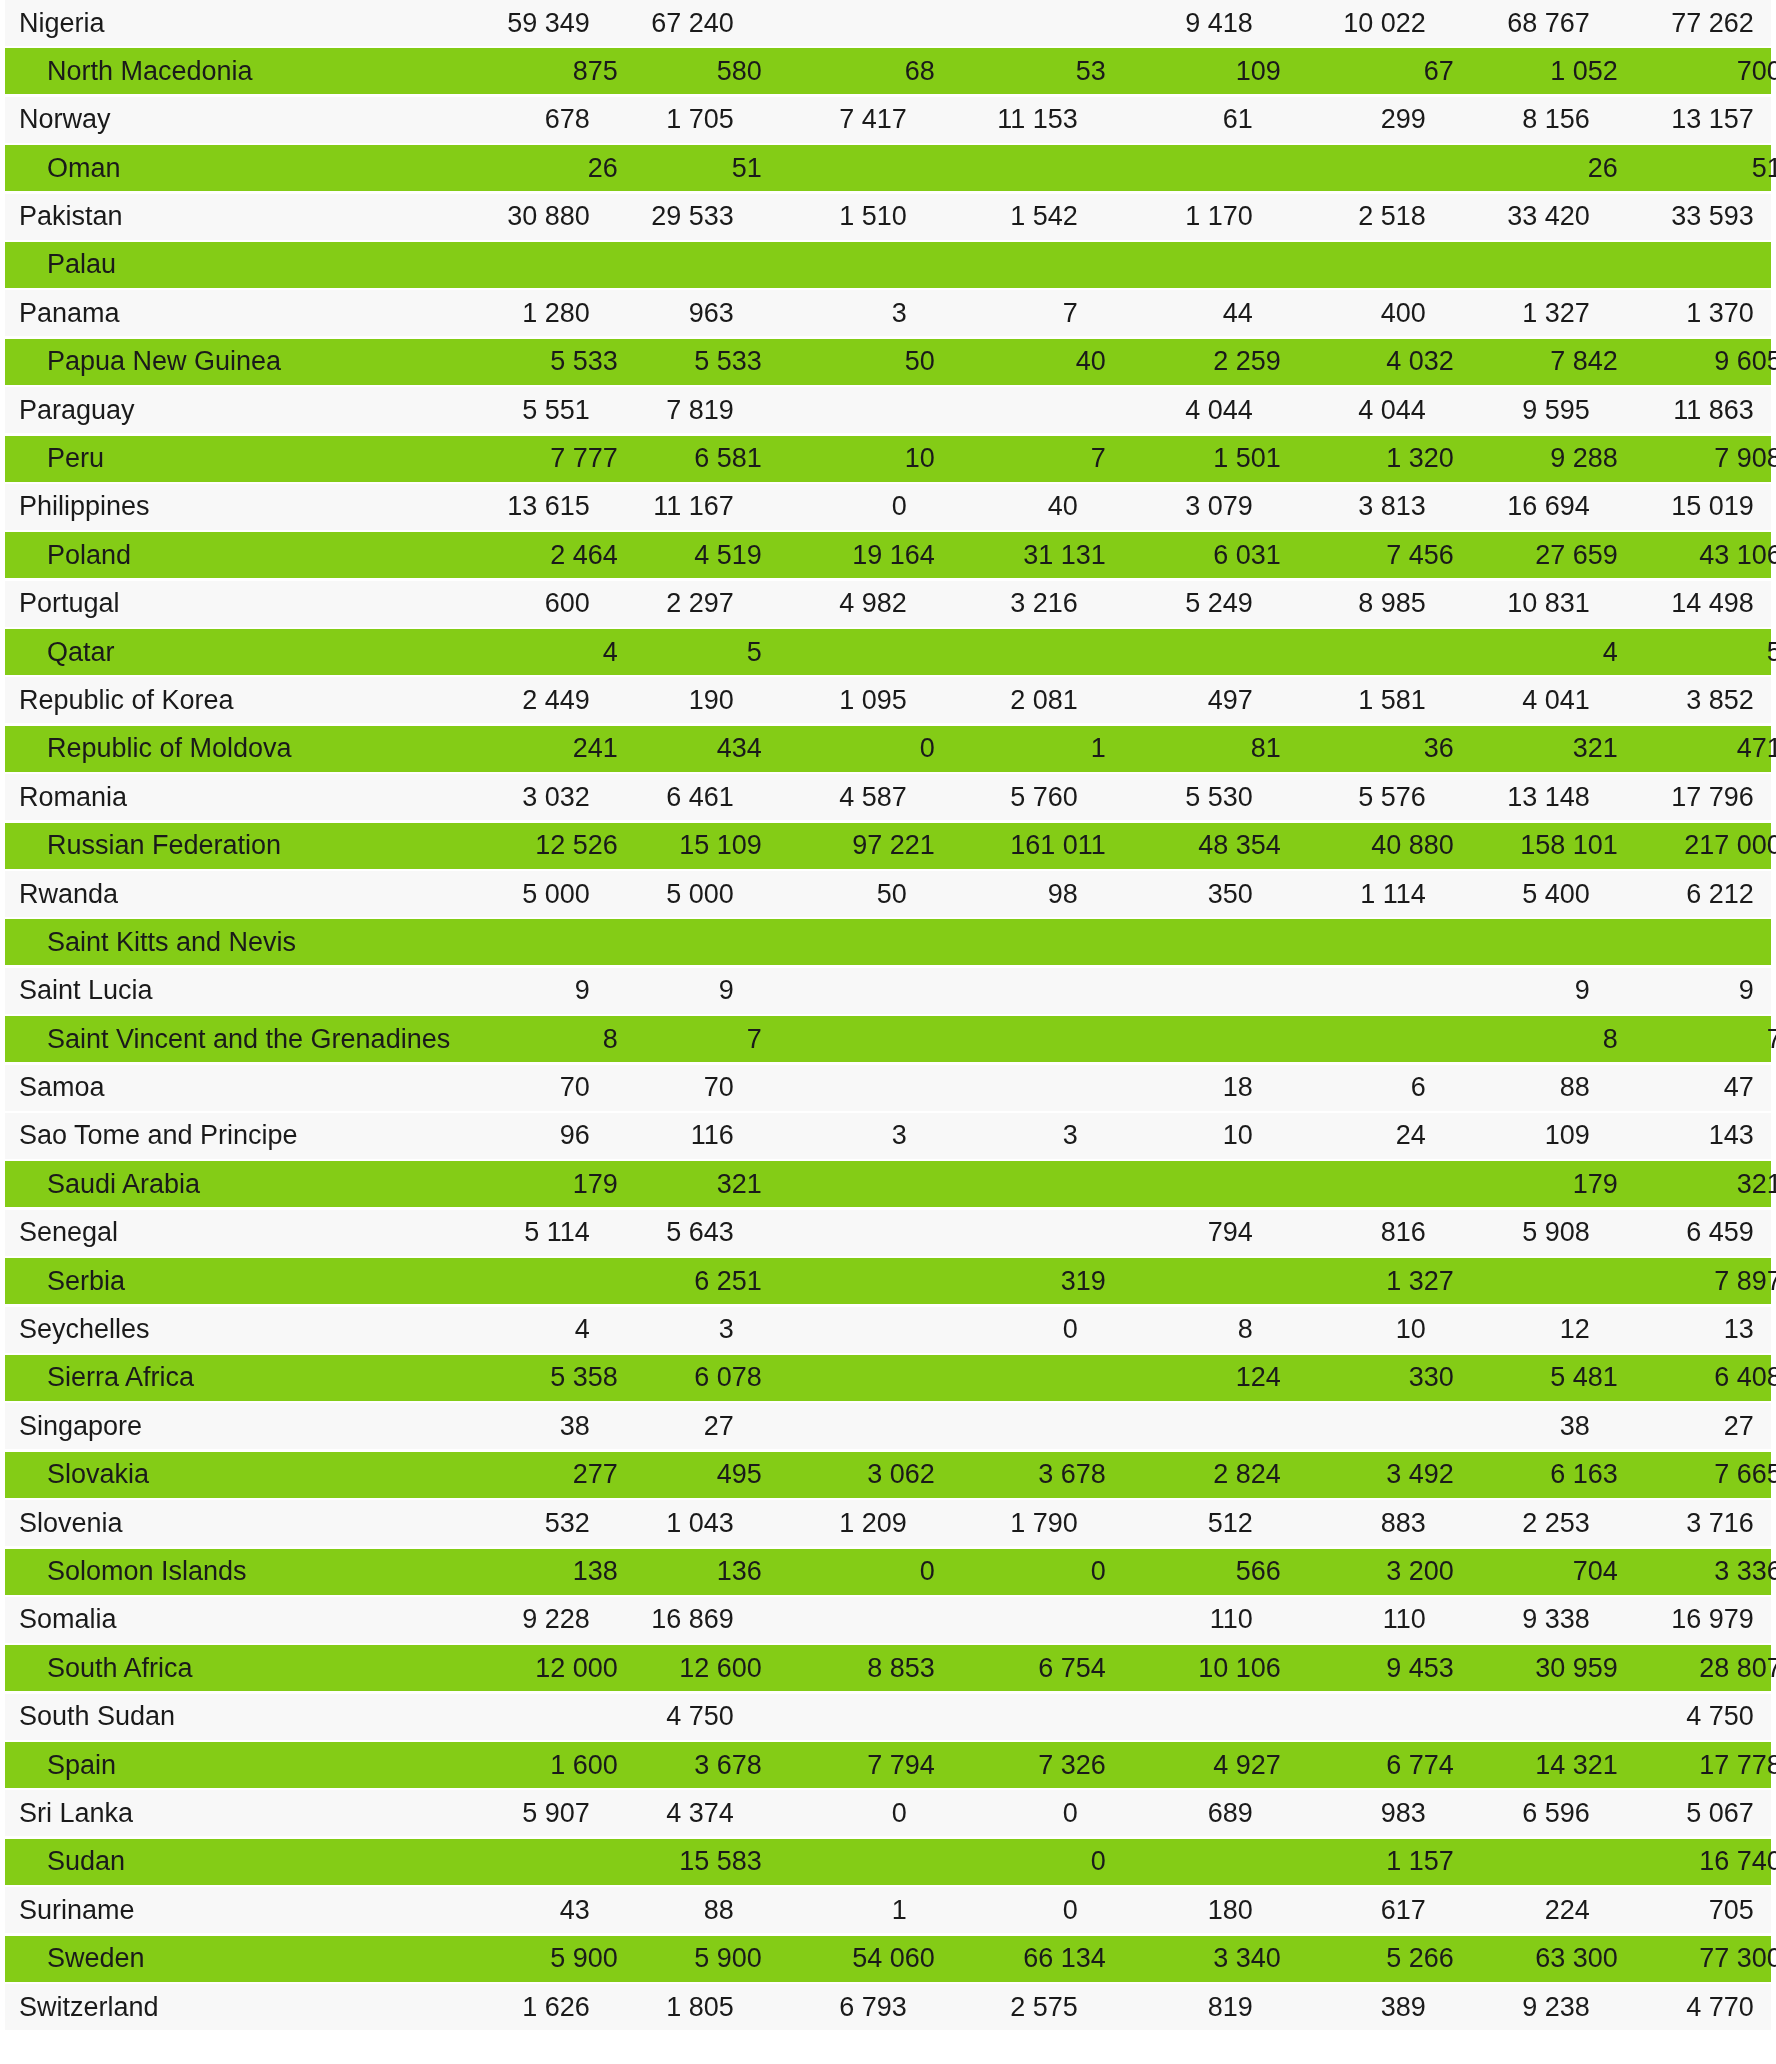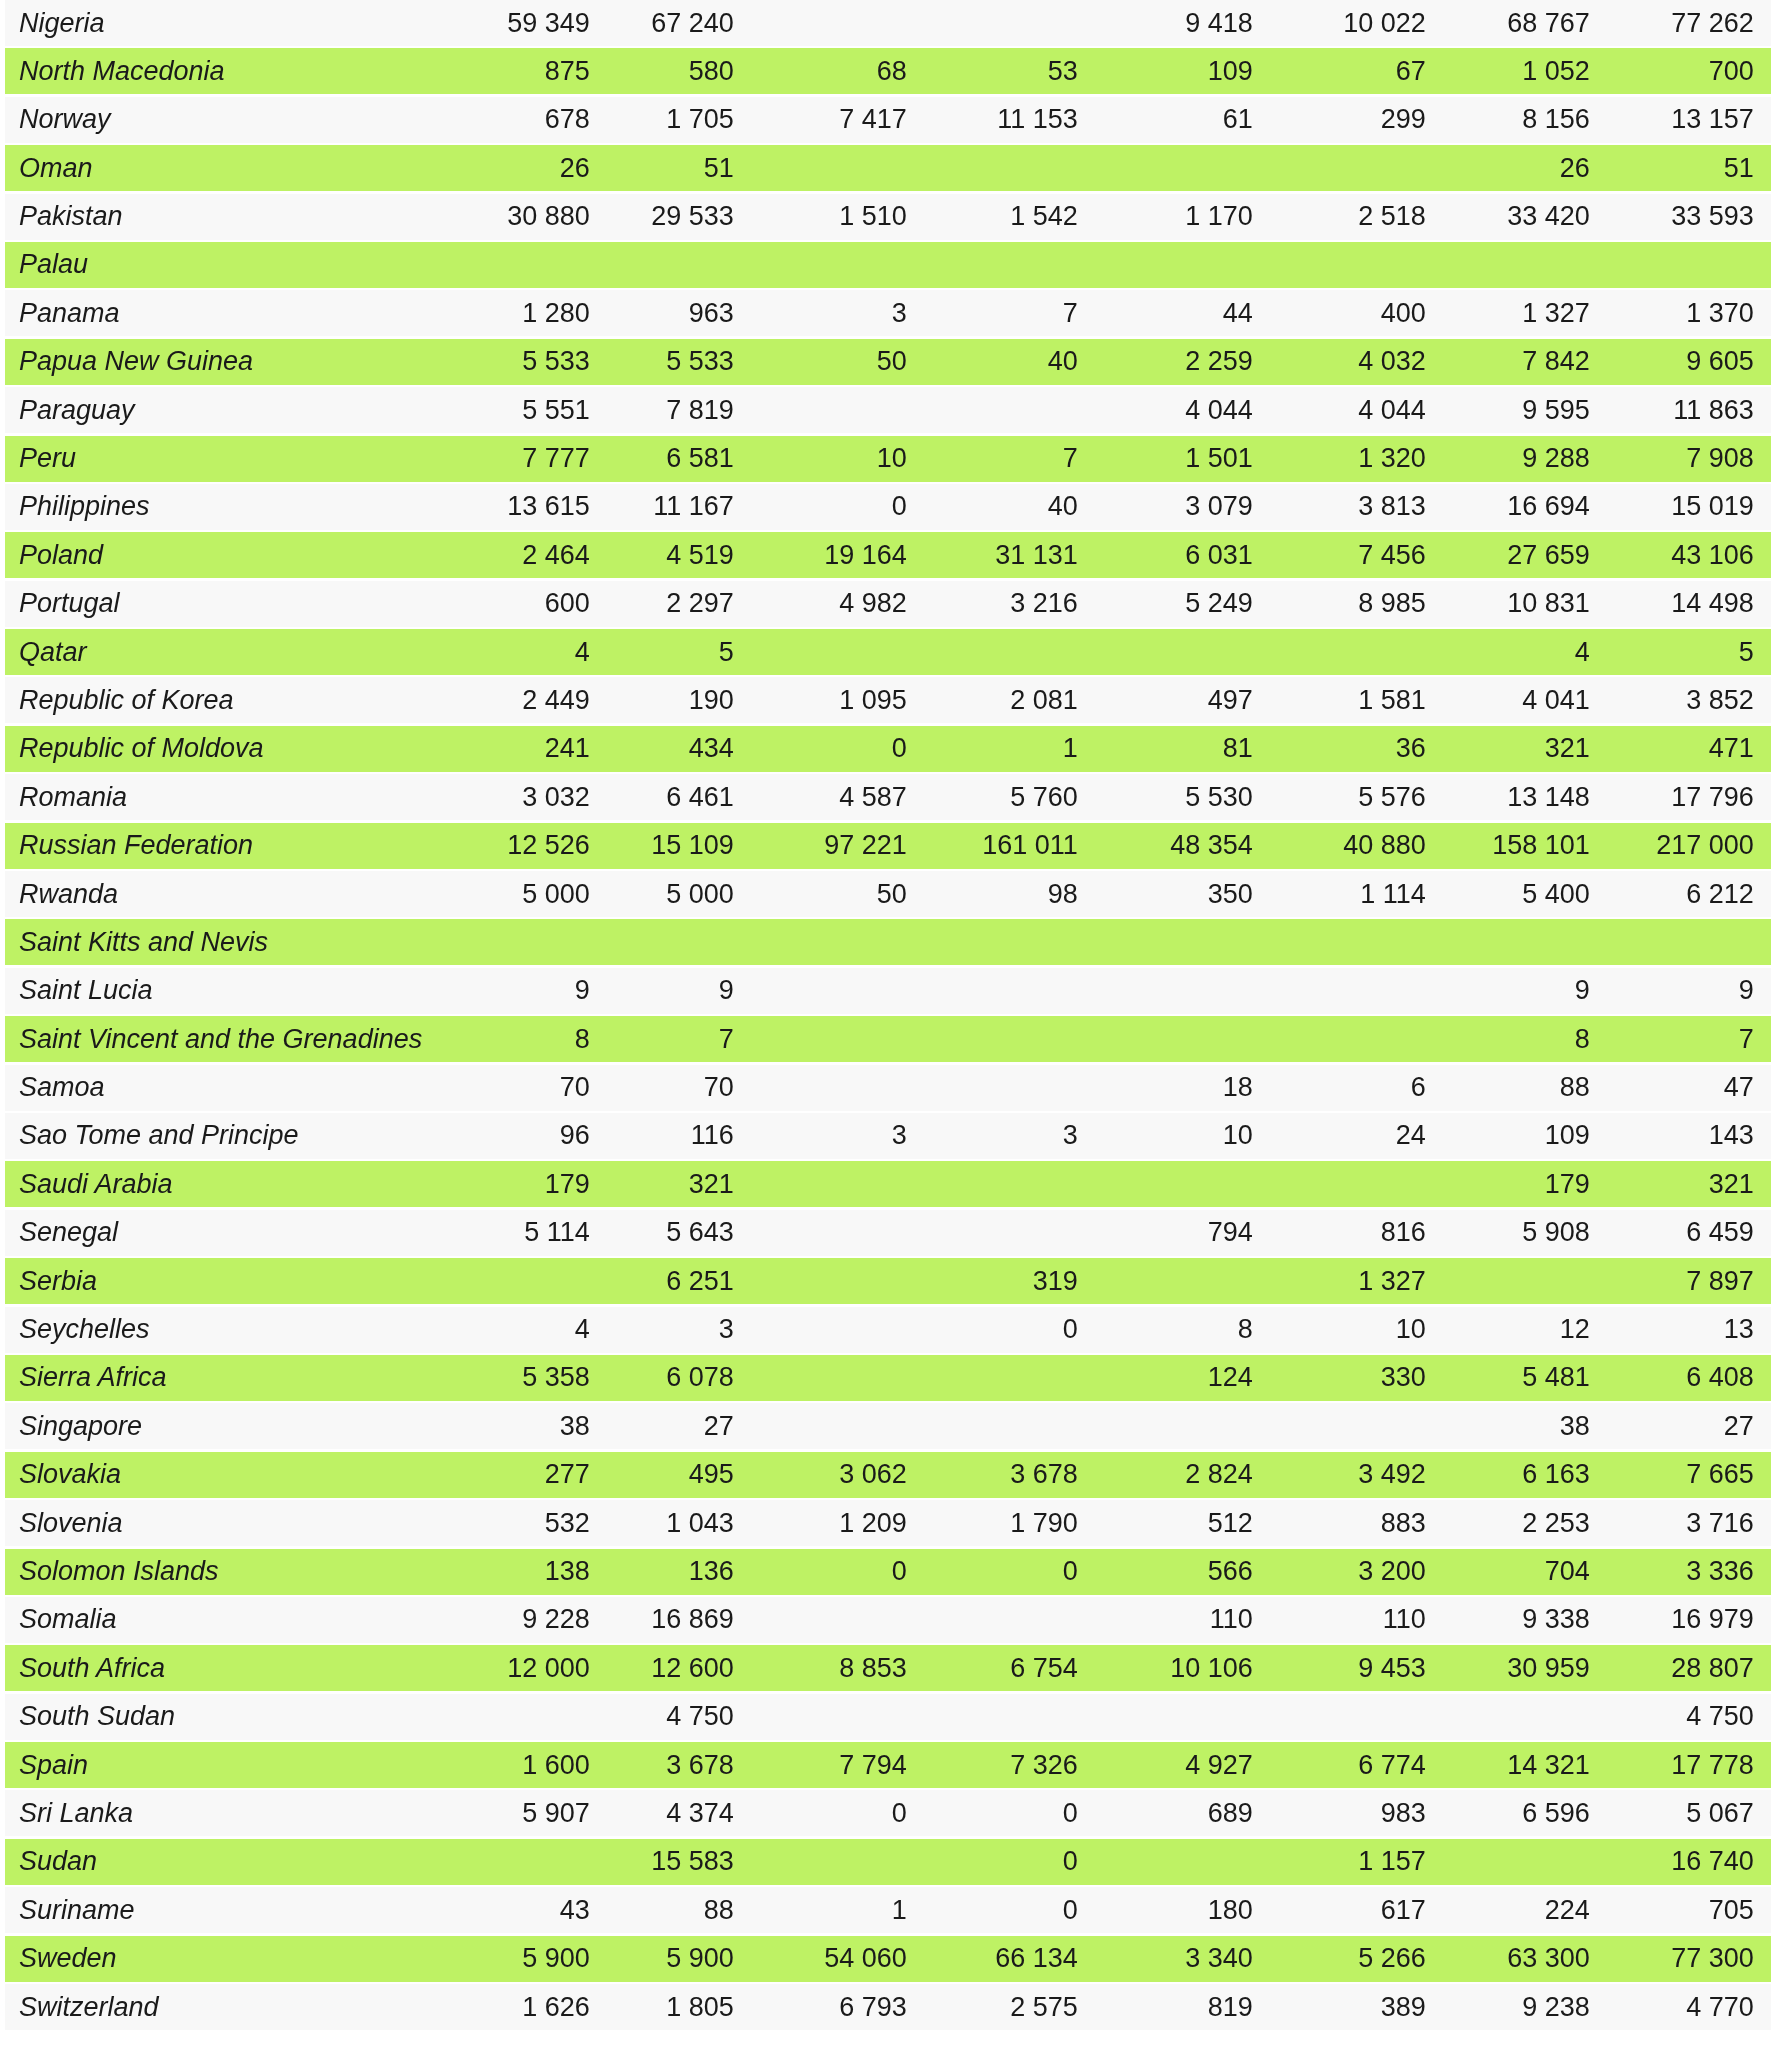--- a/index.html
+++ b/index.html
@@ -19,23 +19,23 @@
     display: grid;
     grid-template-columns: 456px 129px 144px 173px 171px 175px 173px 164px 164px;
     height: 46px;
     margin-bottom: 2.4px;
     align-items: center;
     font-size: 27px;
     color: #1a1a1a;
     white-space: nowrap;
   }
   .row.base { background: #f8f8f8; }
-  .row.alt  { background: #bef264; }
+  .row.alt  { background: #84cc16; padding-left: 28px; }
   .cell { overflow: visible; }
-  .cell.country { text-align: left; padding-left: 14px; font-style: italic; }
+  .cell.country { text-align: left; padding-left: 14px; }
   .cell.num { text-align: right; font-variant-numeric: tabular-nums; }
 </style>
 </head>
 <body>
 
 <div class="table" id="country-table">
   <div class="row base">
     <div class="cell country">Nigeria</div>
     <div class="cell num">59 349</div>
     <div class="cell num">67 240</div>

